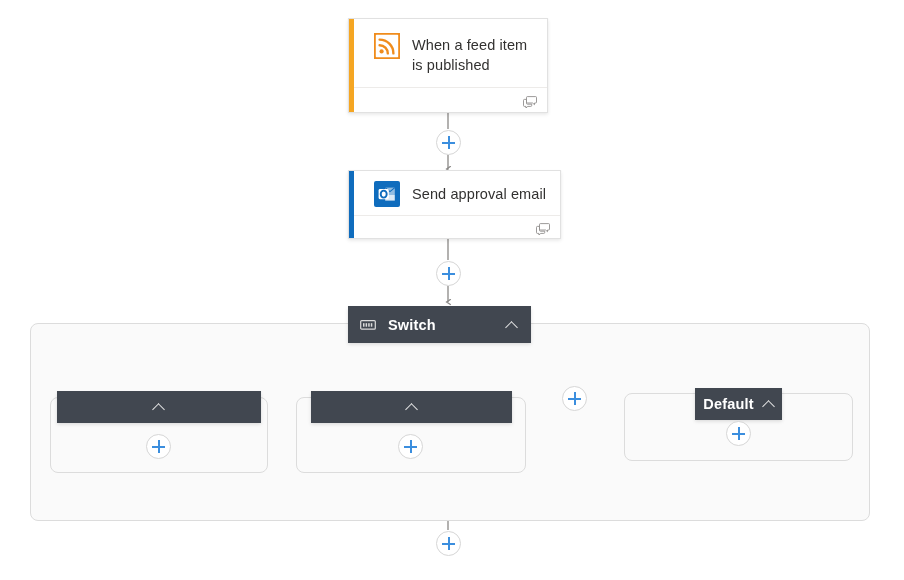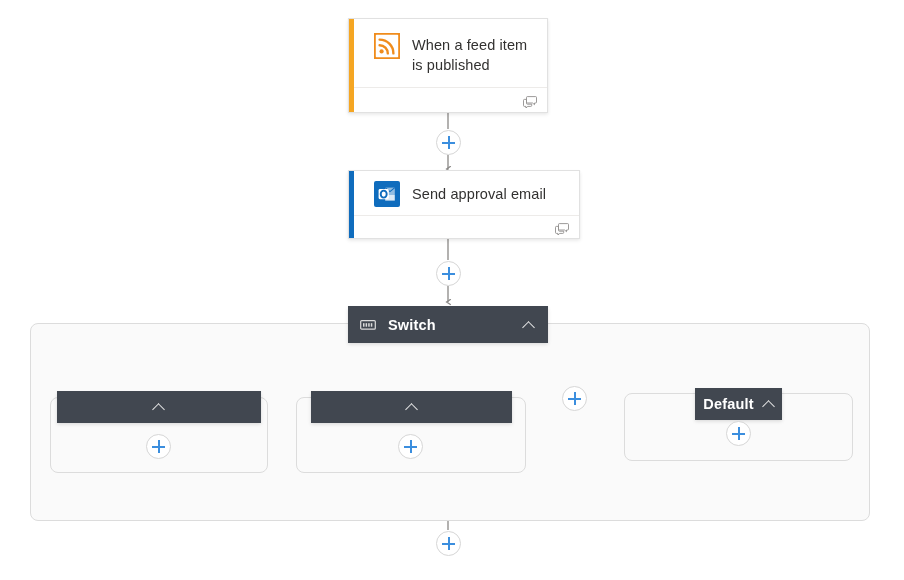--- a/index.html
+++ b/index.html
@@ -115,21 +115,21 @@
     height: 8px;
     border-left: 1.6px solid #e6e6e6;
     border-top: 1.6px solid #e6e6e6;
     transform: rotate(45deg);
   }
 
   
   #switch-node {
     left: 348px;
     top: 306px;
-    width: 200px;
+    width: 183px;
     height: 37px;
     padding: 0 12px 0 12px;
     gap: 12px;
   }
   
   .case-head {
     justify-content: center;
     padding: 0 10px;
     height: 32px;
   }
@@ -218,21 +218,21 @@
         <svg width="14" height="12" viewBox="0 0 14 12" xmlns="http://www.w3.org/2000/svg">
           <path d="M4.4,0.6 h8.2 a0.9,0.9 0 0 1 0.9,0.9 v4.6 a0.9,0.9 0 0 1 -0.9,0.9 h-1.1 v1.7 l-1.9,-1.7 h-5.2 a0.9,0.9 0 0 1 -0.9,-0.9 v-4.6 a0.9,0.9 0 0 1 0.9,-0.9 z" fill="#ffffff" stroke="#8a8886" stroke-width="0.85"></path>
           <path d="M1.4,3.4 h2.1 v3.9 a0.9,0.9 0 0 0 0.9,0.9 h4.3 v1.3 a0.9,0.9 0 0 1 -0.9,0.9 h-3.0 l-1.9,1.6 v-1.6 h-1.5 a0.9,0.9 0 0 1 -0.9,-0.9 v-5.2 a0.9,0.9 0 0 1 0.9,-0.9 z" fill="#ffffff" stroke="#8a8886" stroke-width="0.85"></path>
         </svg>
       </span>
     </div>
   </div>
 
   <div class="plus-btn" style="left:436px; top:130px;"></div>
 
-  <div class="card" style="left:348px; top:170px; width:232px; height:69px;">
+  <div class="card" style="left:348px; top:170px; width:213px; height:69px;">
     <div class="accent" style="background:#0f6cbd;"></div>
     <div class="card-head" style="padding-top:10px; padding-bottom:8px; align-items:center;">
       <span class="app-icon">
         <svg width="26" height="26" viewBox="0 0 26 26" xmlns="http://www.w3.org/2000/svg">
           <rect x="0" y="0" width="26" height="26" rx="2" fill="#0f6cbd"></rect>
           <rect x="11.2" y="6.6" width="9.6" height="7.4" fill="#ffffff" opacity="0.55"></rect>
           <rect x="11.2" y="14.0" width="9.6" height="5.6" fill="#ffffff" opacity="0.85"></rect>
           <path d="M11.2,6.6 L16.0,10.6 L20.8,6.6" fill="none" stroke="#0f6cbd" stroke-width="1.1"></path>
           <rect x="4.6" y="8.0" width="10.2" height="10.2" rx="1.4" fill="#ffffff"></rect>
           <ellipse cx="9.7" cy="13.1" rx="3.0" ry="3.5" fill="none" stroke="#0f6cbd" stroke-width="1.9"></ellipse>

